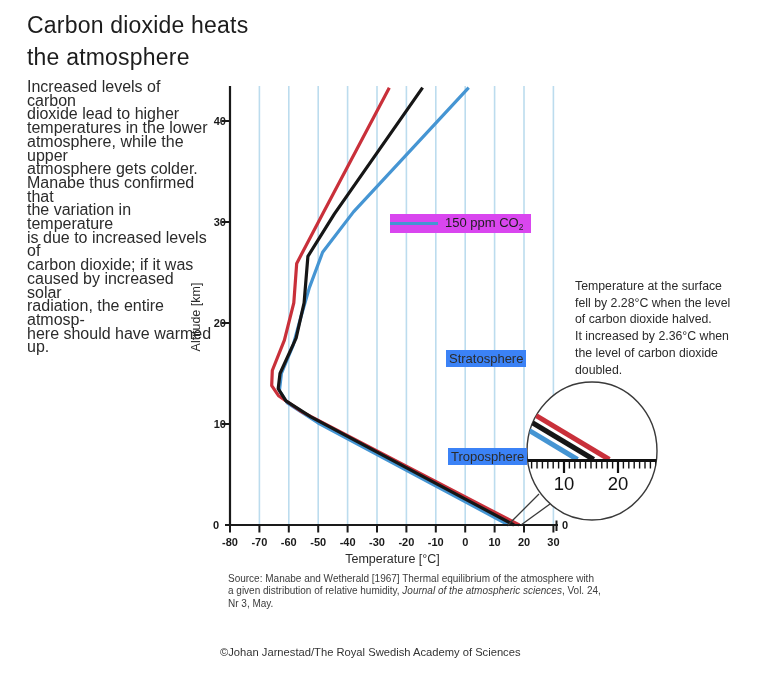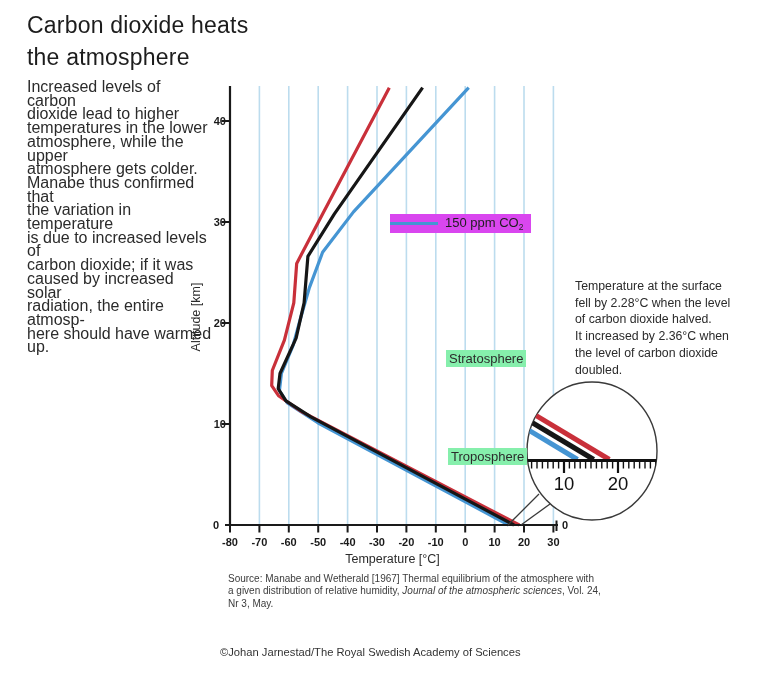--- a/index.html
+++ b/index.html
@@ -7,21 +7,21 @@
        font-family:"Liberation Sans","DejaVu Sans",sans-serif;color:#2a2a2a;}
   .abs{position:absolute;}
   .pre{white-space:pre-line;}
   #title{left:27px;top:10px;font-size:23px;line-height:31.5px;color:#1c1c1c;letter-spacing:.2px;}
   #intro{left:27px;top:80px;width:185px;font-size:16px;line-height:13.7px;color:#2b2b2b;}
   #legend{left:390px;top:214px;}
   .legend-row{display:flex;align-items:center;height:19.4px;background:#d946ef;padding-right:8px;}
   .legend-swatch{display:inline-block;width:48px;height:3.4px;margin-right:7px;}
   .legend-label{font-size:13px;color:#1e1e1e;white-space:nowrap;}
   .legend-label sub{font-size:8.5px;vertical-align:-3px;}
-  .zone-label{font-size:13px;color:#2b2b2b;background:#86efac;padding:1px 3px;}
+  .zone-label{font-size:13px;color:#2b2b2b;background:#3b82f6;padding:1px 3px;}
   #zone-strat{left:446px;top:350px;}
   #zone-trop{left:448px;top:448px;}
   #annotation{left:575px;top:278px;width:195px;font-size:12.3px;line-height:16.7px;color:#2b2b2b;}
   #xlabel{left:290px;top:552px;width:205px;text-align:center;font-size:12.5px;color:#2b2b2b;}
   #ylabel{left:135px;top:310px;width:122px;text-align:center;font-size:12.5px;color:#2b2b2b;
           transform:rotate(-90deg);}
   #source{left:228px;top:573px;width:374px;font-size:10px;line-height:12.4px;color:#3c3c3c;}
   #source .it{font-style:italic;text-align:right;}
   #copyright{left:220px;top:646px;font-size:11.2px;color:#333;}
   svg{position:absolute;left:0;top:0;}

